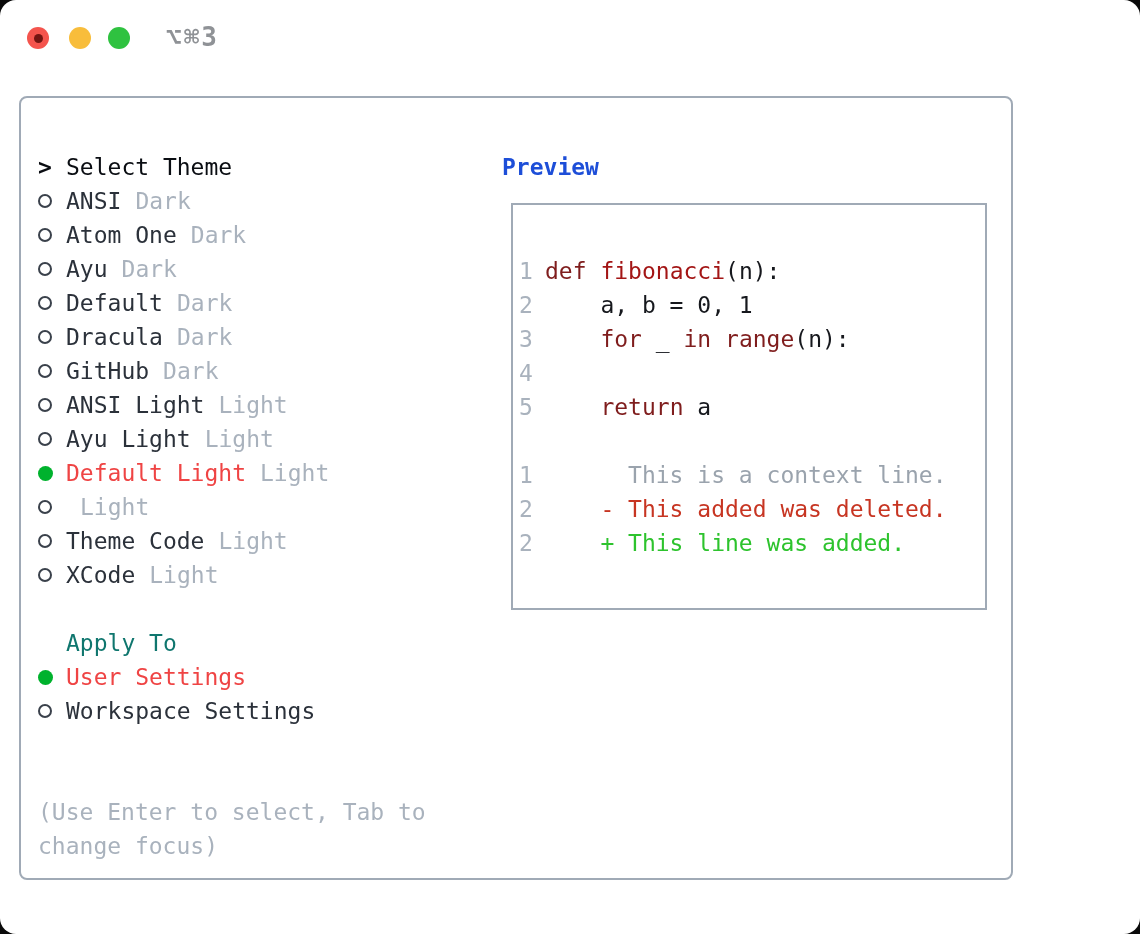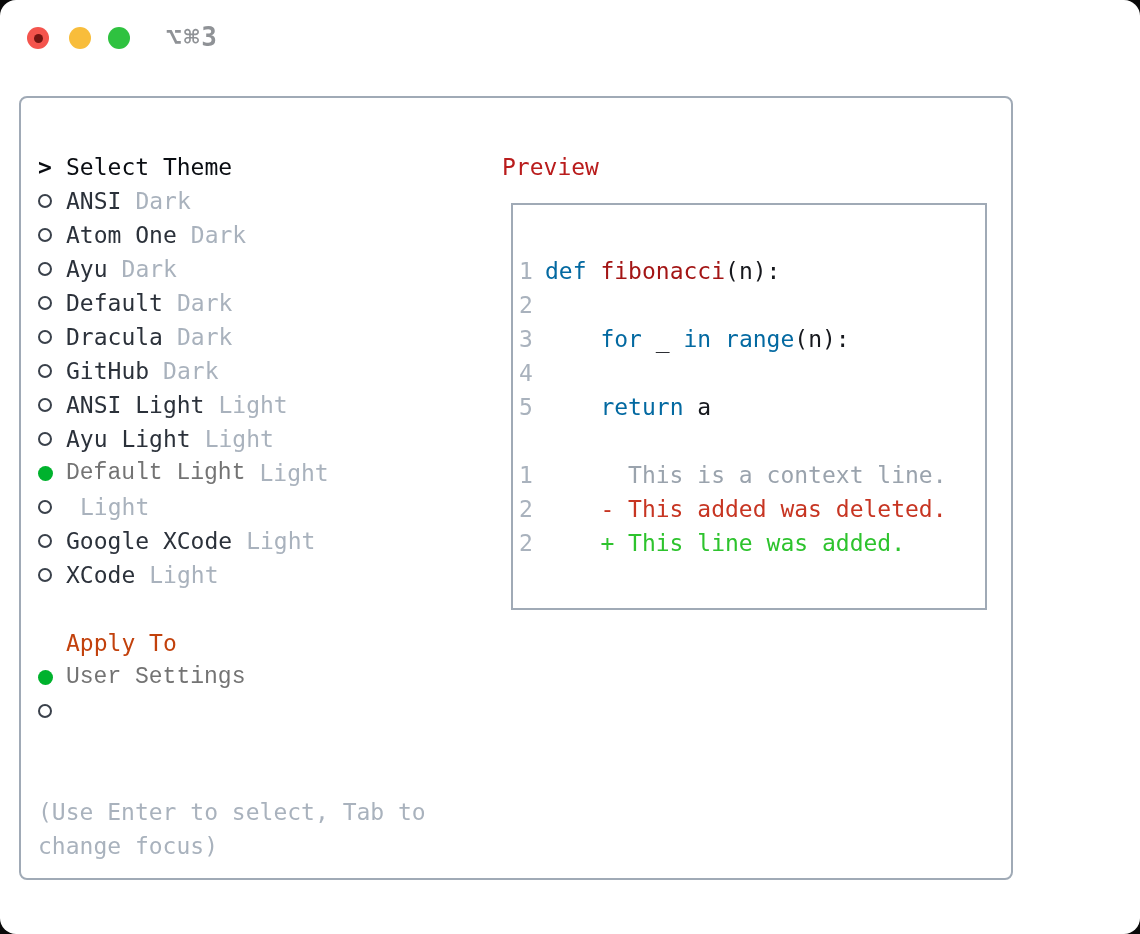--- a/index.html
+++ b/index.html
@@ -27,39 +27,39 @@
   .left-col{position:absolute;left:17px;top:52px;width:450px;}
   .row{display:flex;align-items:center;height:34px;font-size:23px;color:#2b313a;
        white-space:pre;}
   .row .marker{width:28px;flex:0 0 28px;display:flex;align-items:center;}
   .prompt{font-weight:bold;color:#0a0d12;}
   .header-text{font-weight:normal;color:#0a0d12;}
   .radio{width:14px;height:14px;border-radius:50%;border:2px solid #3a414b;
          box-sizing:border-box;}
   .radio.sel{width:15px;height:15px;border:none;background:#00b22d;}
   .item-name{color:#2b313a;text-align:center;}
-  .item-name.sel{color:#737373;font-family:Liberation Mono, monospace;}
+  .item-name.sel{color:#ef4444;}
   .variant{color:#a9b2bd;margin-left:14px;}
-  .apply-header{color:#c2410c;}
+  .apply-header{color:#0f766e;}
   .blank{height:34px;}
 
   
   .footer{position:absolute;left:17px;top:664px;width:412px;font-size:23px;
           line-height:34px;color:#a9b2bd;margin-top:33px;}
 
   
   .preview-title{position:absolute;left:481px;top:52px;height:34px;display:flex;
-                 align-items:center;font-size:23px;font-weight:normal;color:#b91c1c;}
+                 align-items:center;font-size:23px;font-weight:bold;color:#1d4ed8;}
   .preview-box{position:absolute;left:490px;top:105px;width:476px;height:407px;
                border:2px solid #a0aab6;box-sizing:border-box;background:#fff;}
   .code-lines{position:absolute;left:6px;top:49px;right:2px;}
   .cline{display:flex;height:34px;align-items:center;font-size:23px;white-space:pre;}
   .ln{width:26px;flex:0 0 26px;color:#a9b2bd;}
   .code{color:#16181d;}
-  .tok-kw{color:#0369a1;}
+  .tok-kw{color:#7f1d1d;}
   .tok-fn{color:#a31515;text-align:center;}
   .diff-context{color:#9aa3ad;}
   .diff-deleted{color:#c73522;}
   .diff-added{color:#2dc32d;}
 </style>
 </head>
 <body>
 
 <div class="window">
 
@@ -83,34 +83,34 @@
     <div class="row"><span class="marker"><span class="radio"></span></span><span class="item-name">ANSI</span><span class="variant">Dark</span></div>
         <div class="row"><span class="marker"><span class="radio"></span></span><span class="item-name">Atom One</span><span class="variant">Dark</span></div>
         <div class="row"><span class="marker"><span class="radio"></span></span><span class="item-name">Ayu</span><span class="variant">Dark</span></div>
         <div class="row"><span class="marker"><span class="radio"></span></span><span class="item-name">Default</span><span class="variant">Dark</span></div>
         <div class="row"><span class="marker"><span class="radio"></span></span><span class="item-name">Dracula</span><span class="variant">Dark</span></div>
         <div class="row"><span class="marker"><span class="radio"></span></span><span class="item-name">GitHub</span><span class="variant">Dark</span></div>
         <div class="row"><span class="marker"><span class="radio"></span></span><span class="item-name">ANSI Light</span><span class="variant">Light</span></div>
         <div class="row"><span class="marker"><span class="radio"></span></span><span class="item-name">Ayu Light</span><span class="variant">Light</span></div>
         <div class="row"><span class="marker"><span class="radio sel"></span></span><span class="item-name sel">Default Light</span><span class="variant">Light</span></div>
         <div class="row"><span class="marker"><span class="radio"></span></span><span class="variant">Light</span></div>
-        <div class="row"><span class="marker"><span class="radio"></span></span><span class="item-name">Google XCode</span><span class="variant">Light</span></div>
+        <div class="row"><span class="marker"><span class="radio"></span></span><span class="item-name">Theme Code</span><span class="variant">Light</span></div>
         <div class="row"><span class="marker"><span class="radio"></span></span><span class="item-name">XCode</span><span class="variant">Light</span></div>
         <div class="blank"></div>
         <div class="row"><span class="marker"></span><span class="apply-header">Apply To</span></div>
         <div class="row"><span class="marker"><span class="radio sel"></span></span><span class="item-name sel">User Settings</span></div>
-        <div class="row"><span class="marker"><span class="radio"></span></span></div>
+        <div class="row"><span class="marker"><span class="radio"></span></span><span class="item-name">Workspace Settings</span></div>
       </div>
 
     <div class="preview-title">Preview</div>
 
     <div class="preview-box">
       <div class="code-lines" id="code-lines">
           <div class="cline"><span class="ln">1</span><span class="code tok-kw">def</span><span class="code"> </span><span class="code tok-fn">fibonacci</span><span class="code">(n):</span></div>
-          <div class="cline"><span class="ln">2</span></div>
+          <div class="cline"><span class="ln">2</span><span class="code">    a, b = 0, 1</span></div>
           <div class="cline"><span class="ln">3</span><span class="code">    </span><span class="code tok-kw">for</span><span class="code"> _ </span><span class="code tok-kw">in</span><span class="code"> </span><span class="code tok-kw">range</span><span class="code">(n):</span></div>
           <div class="cline"><span class="ln">4</span></div>
           <div class="cline"><span class="ln">5</span><span class="code">    </span><span class="code tok-kw">return</span><span class="code"> a</span></div>
           <div class="blank"></div>
           <div class="cline"><span class="ln">1</span><span class="code diff-context">      This is a context line.</span></div>
           <div class="cline"><span class="ln">2</span><span class="code diff-deleted">    - This added was deleted.</span></div>
           <div class="cline"><span class="ln">2</span><span class="code diff-added">    + This line was added.</span></div>
         </div>
     </div>
 

